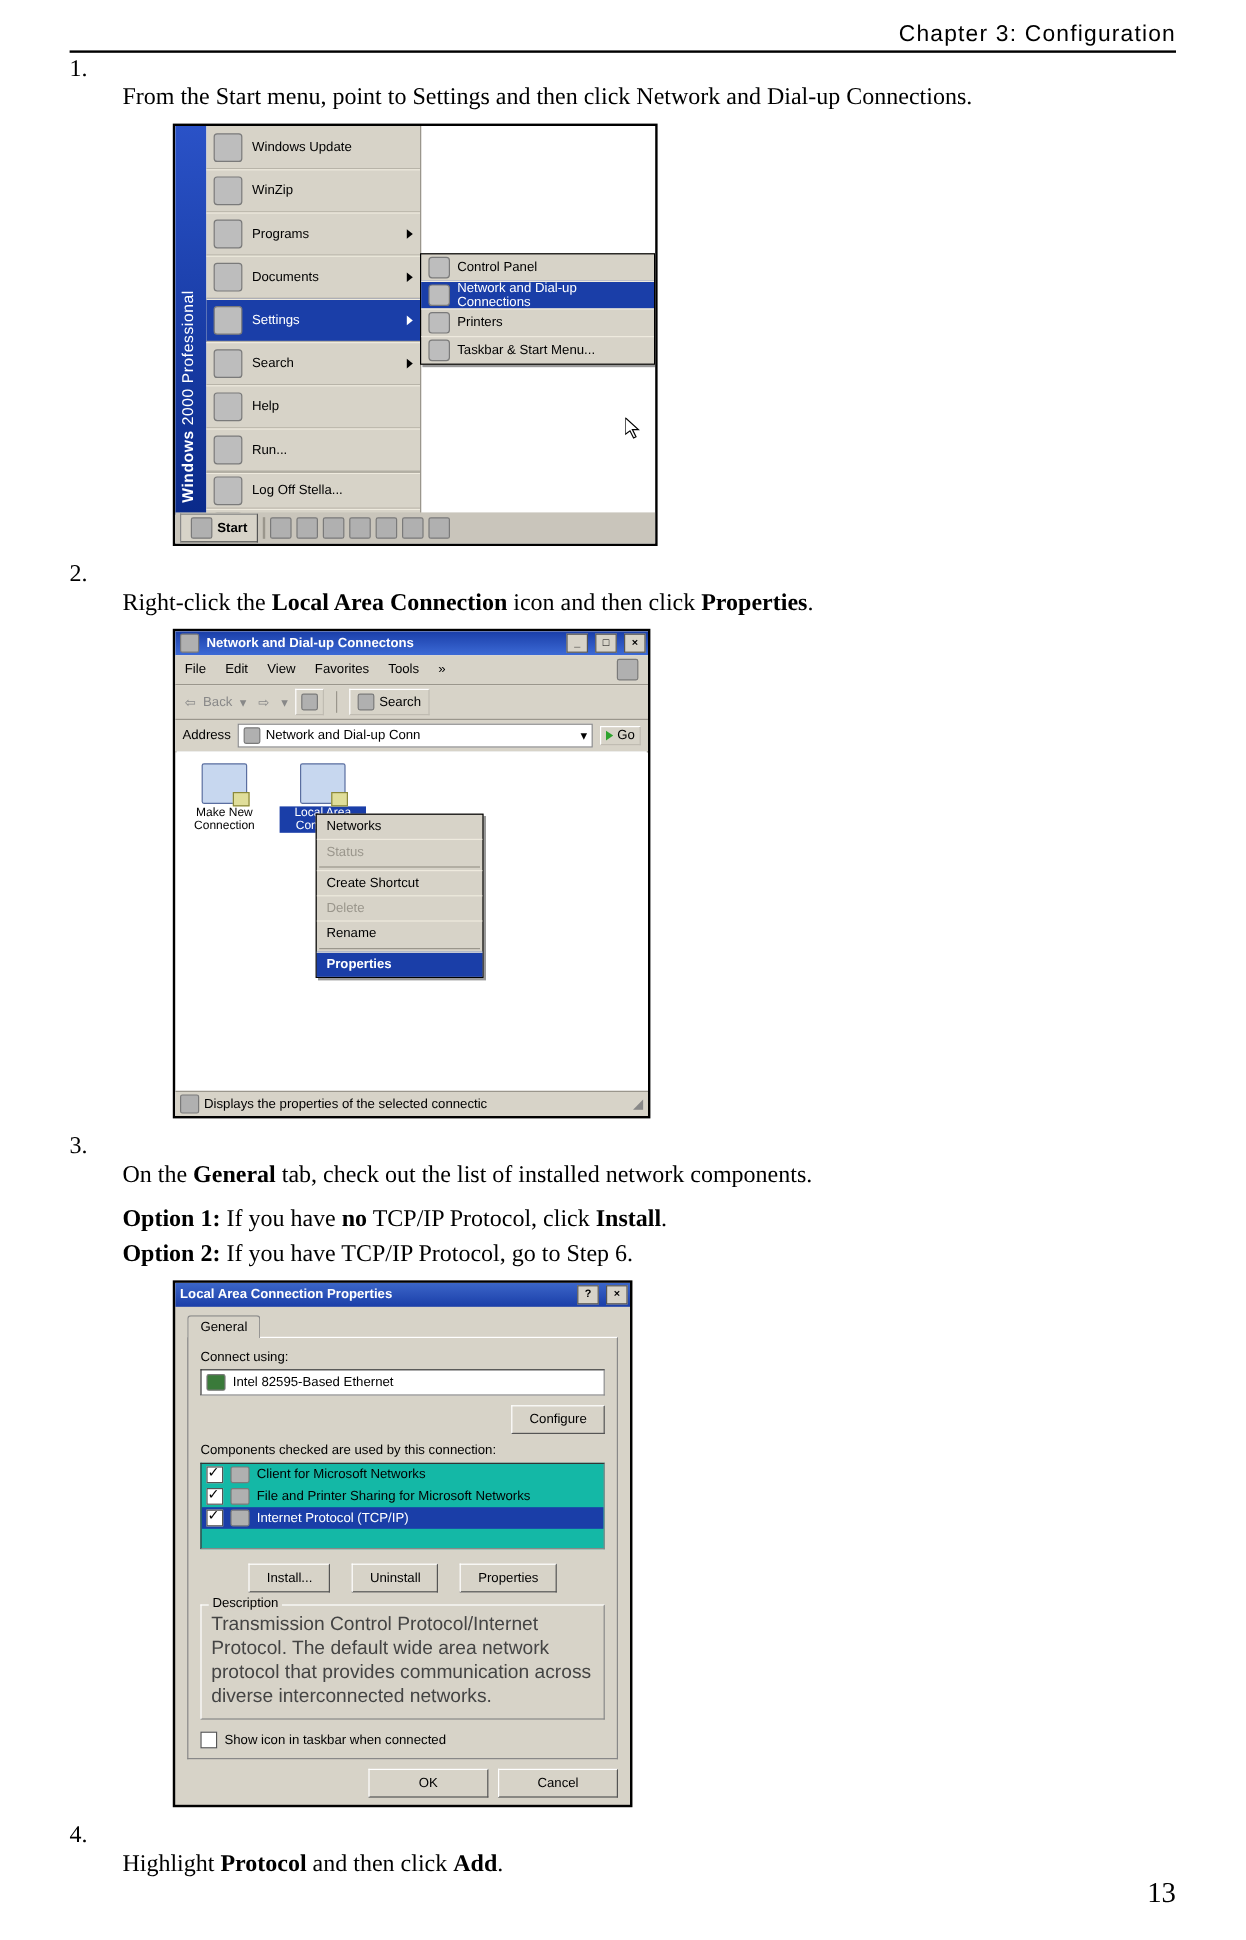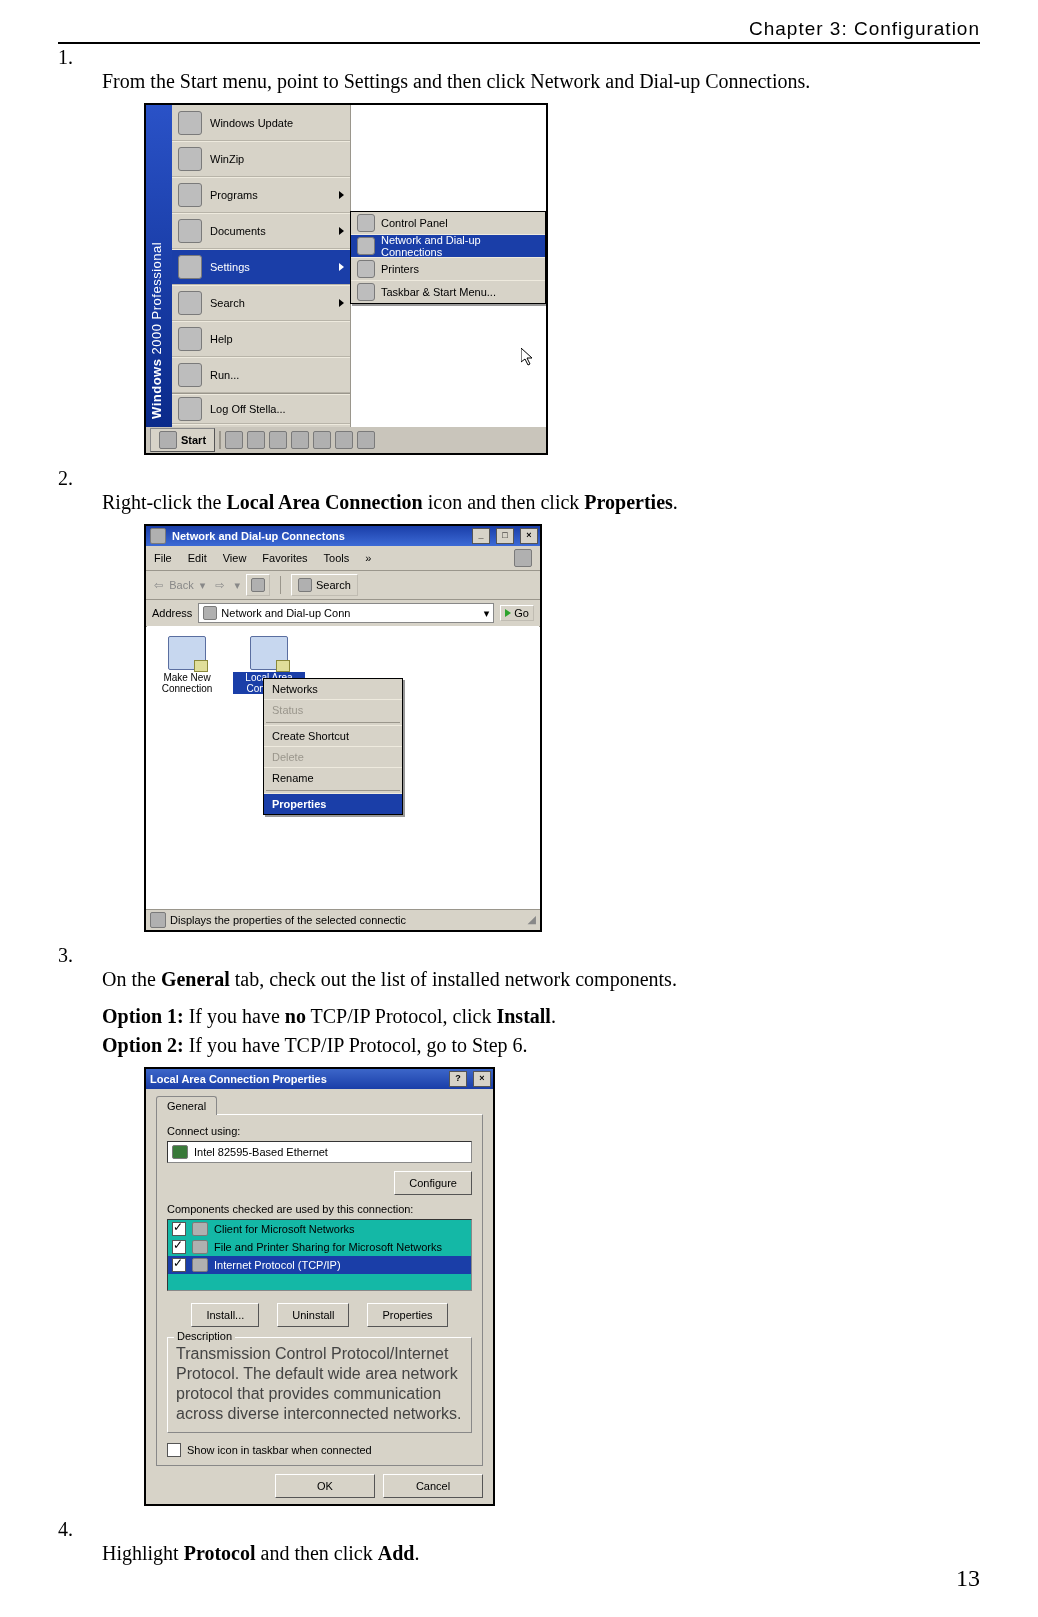--- a/index.html
+++ b/index.html
@@ -174,21 +174,21 @@
   .ctxmenu .mi.disabled { color:#9a968c; }
   .ctxmenu .sep { height:1px; background:#9a968c; margin:2px 2px; }
   .ctxmenu .mi.sel { background:#1a3ea8; color:#fff; font-weight:700; }
   .f2-status {
     position:absolute; left:0; right:0; bottom:0; height:20px; background:#d7d3c8;
     display:flex; align-items:center; gap:4px; padding:0 4px; border-top:1px solid #9a968c;
   }
   .f2-status .grip { margin-left:auto; width:14px; height:14px; color:#888; text-align:right; }
 
   
-  .fig3 { width: 351px; height: 439px; overflow:hidden; background:#d7d3c8; font-size:11px; }
+  .fig3 { width: 383px; height: 439px; overflow:hidden; background:#d7d3c8; font-size:11px; }
   .f3-title { height:20px; background:linear-gradient(#3c66c9,#1a3ea8); color:#fff; display:flex; align-items:center; font-weight:700; padding:0 2px 0 4px; gap:6px; }
   .f3-title .spacer { flex:1; }
   .f3-body { position:absolute; left:0; right:0; top:20px; bottom:0; padding:6px 10px 0 10px; }
   .tab { display:inline-block; padding:3px 10px; background:#d7d3c8; border:1px solid #888; border-bottom:none; border-top-left-radius:3px; border-top-right-radius:3px; position:relative; top:1px; }
   .tabpanel { border:1px solid #888; border-top-color:#fff; padding:10px; height:352px; box-sizing:border-box; background:#d7d3c8; }
   .fld { height:20px; background:#fff; border:1px inset #888; display:flex; align-items:center; padding:0 4px; gap:6px; }
   .btn { display:inline-flex; align-items:center; justify-content:center; height:22px; padding:0 14px; background:#d7d3c8; border:1px solid #555; border-top-color:#fff; border-left-color:#fff; font-size:11px; }
   .listbox { margin-top:4px; height:70px; background:#14b8a6; border:1px inset #888; overflow:hidden; }
   .lrow { display:flex; align-items:center; height:18px; gap:6px; padding:0 4px; }
   .lrow.sel { background:#1a3ea8; color:#fff; }

